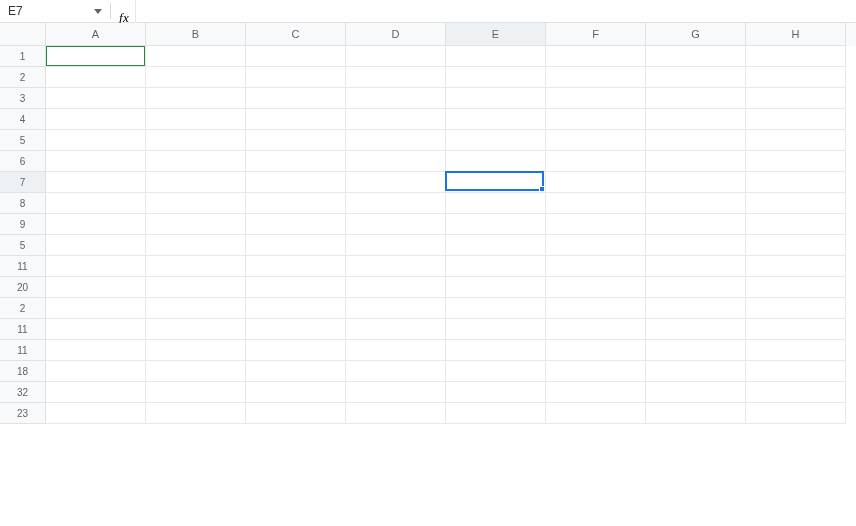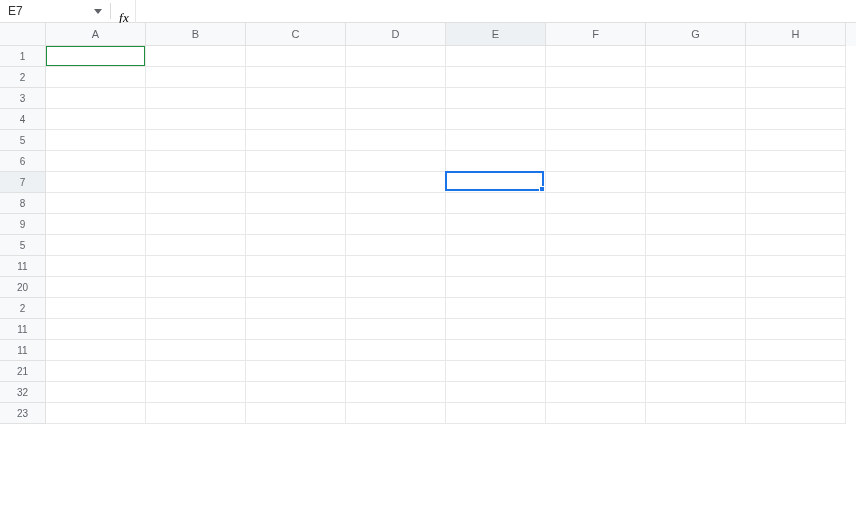--- a/index.html
+++ b/index.html
@@ -337,21 +337,21 @@
       <div class="cell"></div>
       <div class="cell"></div>
       <div class="cell"></div>
       <div class="cell"></div>
       <div class="cell"></div>
       <div class="cell"></div>
       <div class="cell"></div>
       <div class="cell"></div>
     </div>
     <div class="row">
-      <div class="row-header">21</div>
+      <div class="row-header">18</div>
       <div class="cell"></div>
       <div class="cell"></div>
       <div class="cell"></div>
       <div class="cell"></div>
       <div class="cell"></div>
       <div class="cell"></div>
       <div class="cell"></div>
       <div class="cell"></div>
     </div>
     <div class="row">

